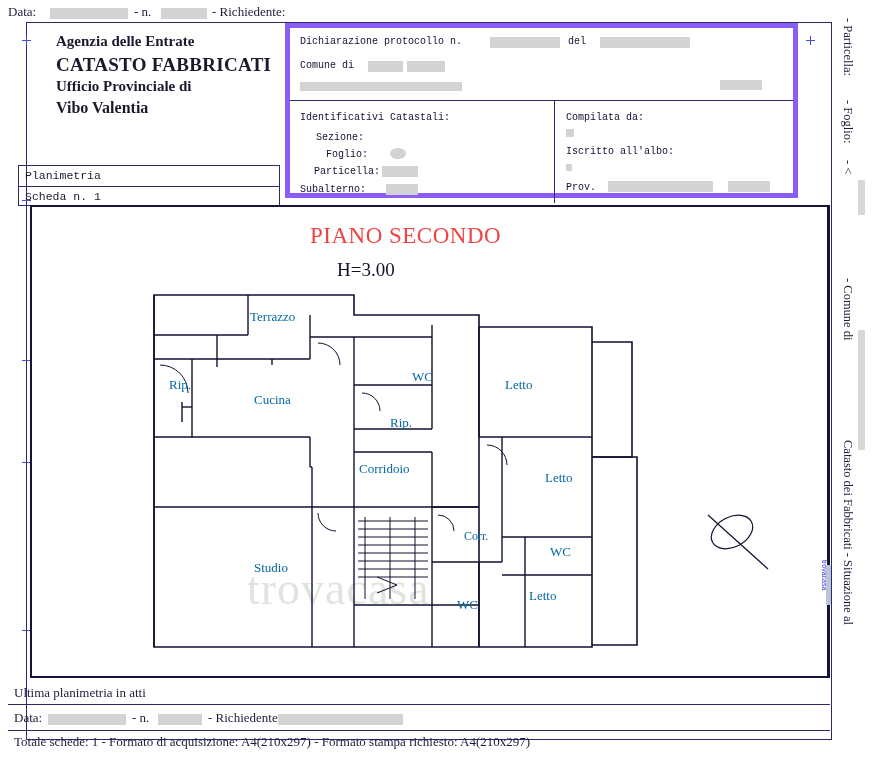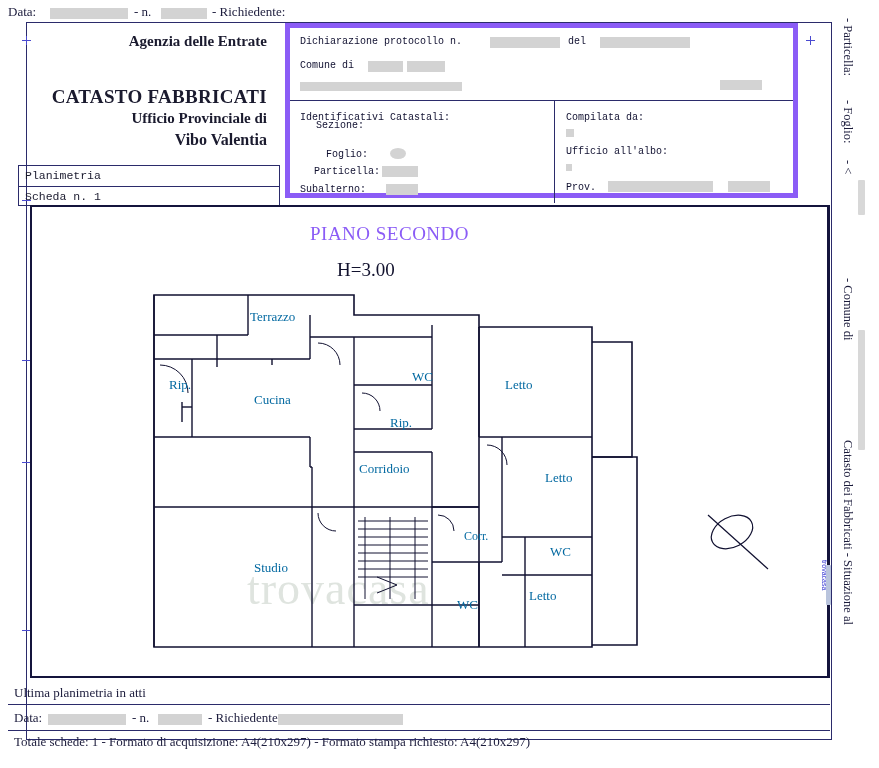--- a/index.html
+++ b/index.html
@@ -51,27 +51,27 @@
 
   
   .tick {
     position: absolute;
     background: #4a4ad0;
   }
 
   
   .agency {
     position: absolute;
-    left: 22px; top: 32px;
+    left: 56px; top: 32px;
     width: 245px;
-    text-align: right;
+    text-align: left;
     line-height: 1.32;
   }
   .agency .l1 { font-size: 15px; font-weight: bold; }
-  .agency .l2 { font-size: 19px; font-weight: bold; letter-spacing: .3px; margin-top: 32px; }
+  .agency .l2 { font-size: 19px; font-weight: bold; letter-spacing: .3px; }
   .agency .l3 { font-size: 15px; font-weight: bold; }
   .agency .l4 { font-size: 16px; font-weight: bold; }
 
   
   .proto-box {
     position: absolute;
     left: 285px; top: 23px;
     width: 513px;
     height: 175px;
     border: 5px solid #8b5cf6;
@@ -121,23 +121,23 @@
     height: 473px;
     border: 2px solid #14143c;
     border-right: 3px solid #14143c;
     box-sizing: border-box;
     overflow: hidden;
     background: #fff;
   }
   .floor-title {
     position: absolute;
     left: 278px; top: 16px;
-    font-size: 19px;
+    font-size: 23px;
     letter-spacing: .5px;
-    color: #8b5cf6;
+    color: #ef4444;
   }
   .floor-h {
     position: absolute;
     left: 305px; top: 52px;
     font-size: 19px;
     color: #12122e;
   }
 
   .watermark {
     position: absolute;
@@ -237,31 +237,31 @@
     <span class="redact" style="position:absolute;left:310px;top:9px;width:90px;"></span>
 
     <div class="row" style="left:10px;top:32px;">Comune di</div>
     <span class="redact" style="position:absolute;left:78px;top:33px;width:35px;"></span>
     <span class="redact" style="position:absolute;left:117px;top:33px;width:38px;"></span>
 
     <span class="redact" style="position:absolute;left:10px;top:54px;width:162px;height:9px;"></span>
     <span class="redact" style="position:absolute;left:430px;top:52px;width:42px;height:10px;"></span>
 
     <div class="row" style="left:10px;top:84px;">Identificativi Catastali:</div>
-    <div class="row" style="left:26px;top:92px;">Sezione:</div>
+    <div class="row" style="left:26px;top:104px;">Sezione:</div>
     <div class="row" style="left:36px;top:121px;">Foglio:</div>
     <span class="redact" style="position:absolute;left:100px;top:120px;width:16px;height:11px;border-radius:50%;"></span>
     <div class="row" style="left:10px;top:138px;padding-left:14px;">Particella:</div>
     <span class="redact" style="position:absolute;left:92px;top:138px;width:36px;"></span>
     <div class="row" style="left:10px;top:156px;">Subalterno:</div>
     <span class="redact" style="position:absolute;left:96px;top:156px;width:32px;"></span>
 
     <div class="row" style="left:276px;top:84px;">Compilata da:</div>
     <span class="redact" style="position:absolute;left:276px;top:101px;width:8px;height:8px;"></span>
-    <div class="row" style="left:276px;top:118px;">Ufficio all'albo:</div>
+    <div class="row" style="left:276px;top:118px;">Iscritto all'albo:</div>
     <span class="redact" style="position:absolute;left:276px;top:136px;width:6px;height:7px;"></span>
     <div class="row" style="left:276px;top:154px;">Prov.</div>
     <span class="redact" style="position:absolute;left:318px;top:153px;width:105px;"></span>
     <span class="redact" style="position:absolute;left:438px;top:153px;width:42px;"></span>
   </div>
 
   <div class="plan-box">
     <div class="hline"></div>
     <div class="t1">Planimetria</div>
     <div class="t2">Scheda n. 1</div>

